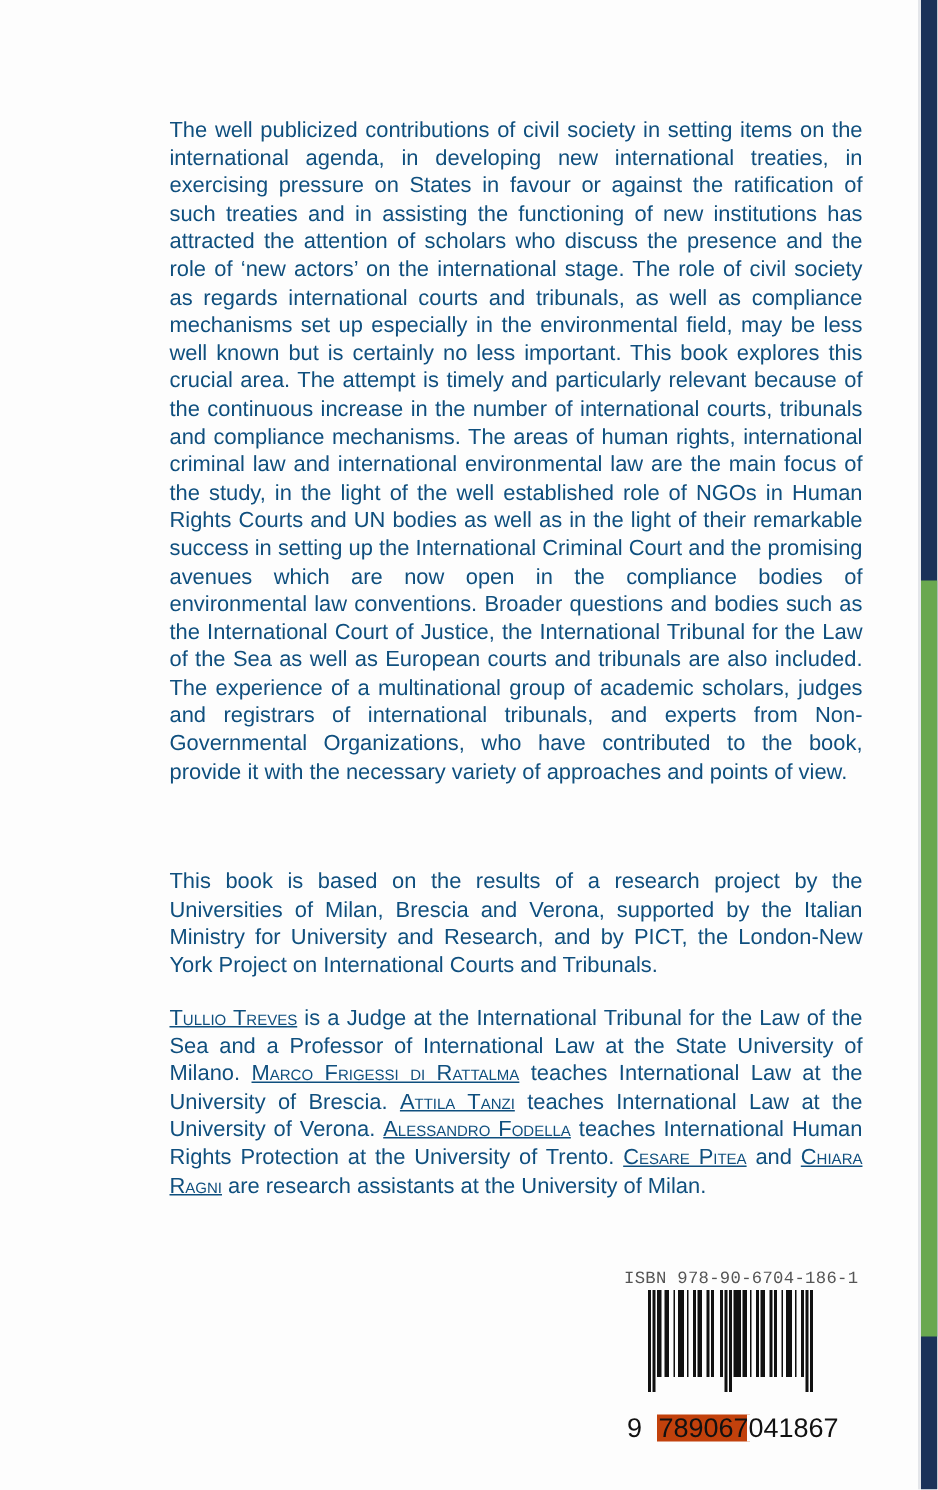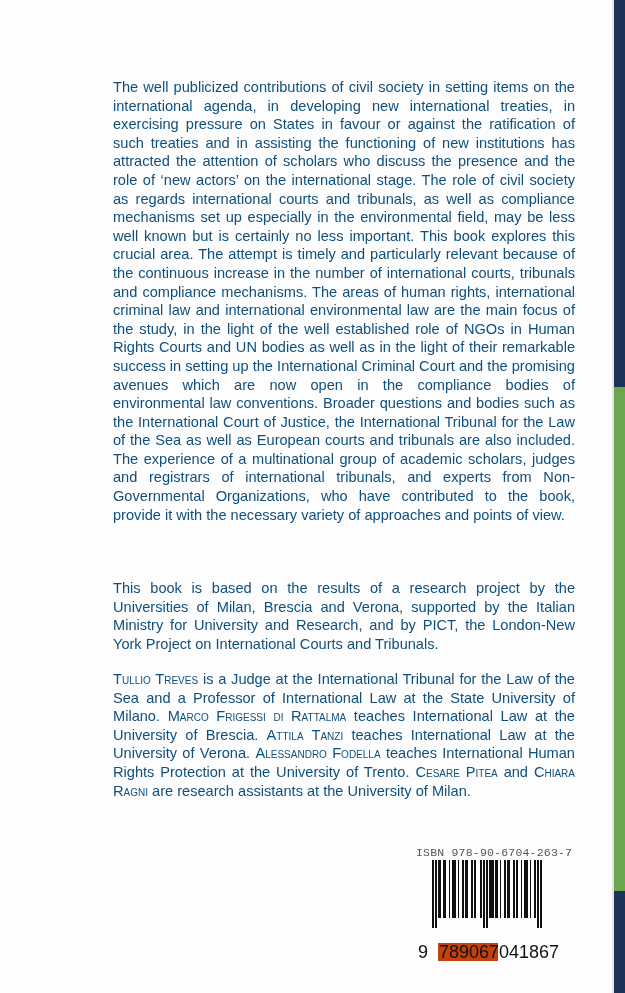--- a/index.html
+++ b/index.html
@@ -25,21 +25,21 @@
       color: #0f4f7e;
       font-size: 14.6px;
       line-height: 18.6px;
       text-align: justify;
       -webkit-font-smoothing: antialiased;
     }
     .text-block p { margin: 0; }
     #para1 { top: 78px; }
     #para2 { top: 579px; }
     #para3 { top: 670px; }
-    .sc { font-variant: small-caps; }
+    .sc { font-variant: small-caps; text-decoration: underline; }
 
     .barcode-wrap {
       position: absolute; left: 416px; top: 847px; width: 150px;
     }
     .isbn-line {
       font-family: "Liberation Mono", monospace;
       font-size: 11.5px; color: #555; letter-spacing: 0.2px;
       line-height: 12px; white-space: nowrap;
     }
     .bars {
@@ -71,21 +71,21 @@
 
 <div class="text-block" id="para2">
   <p>This book is based on the results of a research project by the Universities of Milan, Brescia and Verona, supported by the Italian Ministry for University and Research, and by PICT, the London-New York Project on International Courts and Tribunals.</p>
 </div>
 
 <div class="text-block" id="para3">
   <p><span class="sc">Tullio Treves</span><span> is a Judge at the International Tribunal for the Law of the Sea and a Professor of International Law at the State University of Milano. </span><span class="sc">Marco Frigessi di Rattalma</span><span> teaches International Law at the University of Brescia. </span><span class="sc">Attila Tanzi</span><span> teaches International Law at the University of Verona. </span><span class="sc">Alessandro Fodella</span><span> teaches International Human Rights Protection at the University of Trento. </span><span class="sc">Cesare Pitea</span><span> and </span><span class="sc">Chiara Ragni</span><span> are research assistants at the University of Milan.</span></p>
 </div>
 
 <div class="barcode-wrap">
-  <div class="isbn-line">ISBN 978-90-6704-263-7</div>
+  <div class="isbn-line">ISBN 978-90-6704-186-1</div>
   <div class="bars">
     <span class="tall" style="width:1.5px"></span>
       <span class="g" style="width:1.5px"></span>
       <span class="tall" style="width:1.5px"></span>
     <span class="g" style="width:1.5px"></span>
       <span style="width:3px"></span>
       <span class="g" style="width:1.5px"></span>
       <span style="width:3px"></span>
       <span class="g" style="width:3px"></span>
       <span style="width:1.5px"></span>

